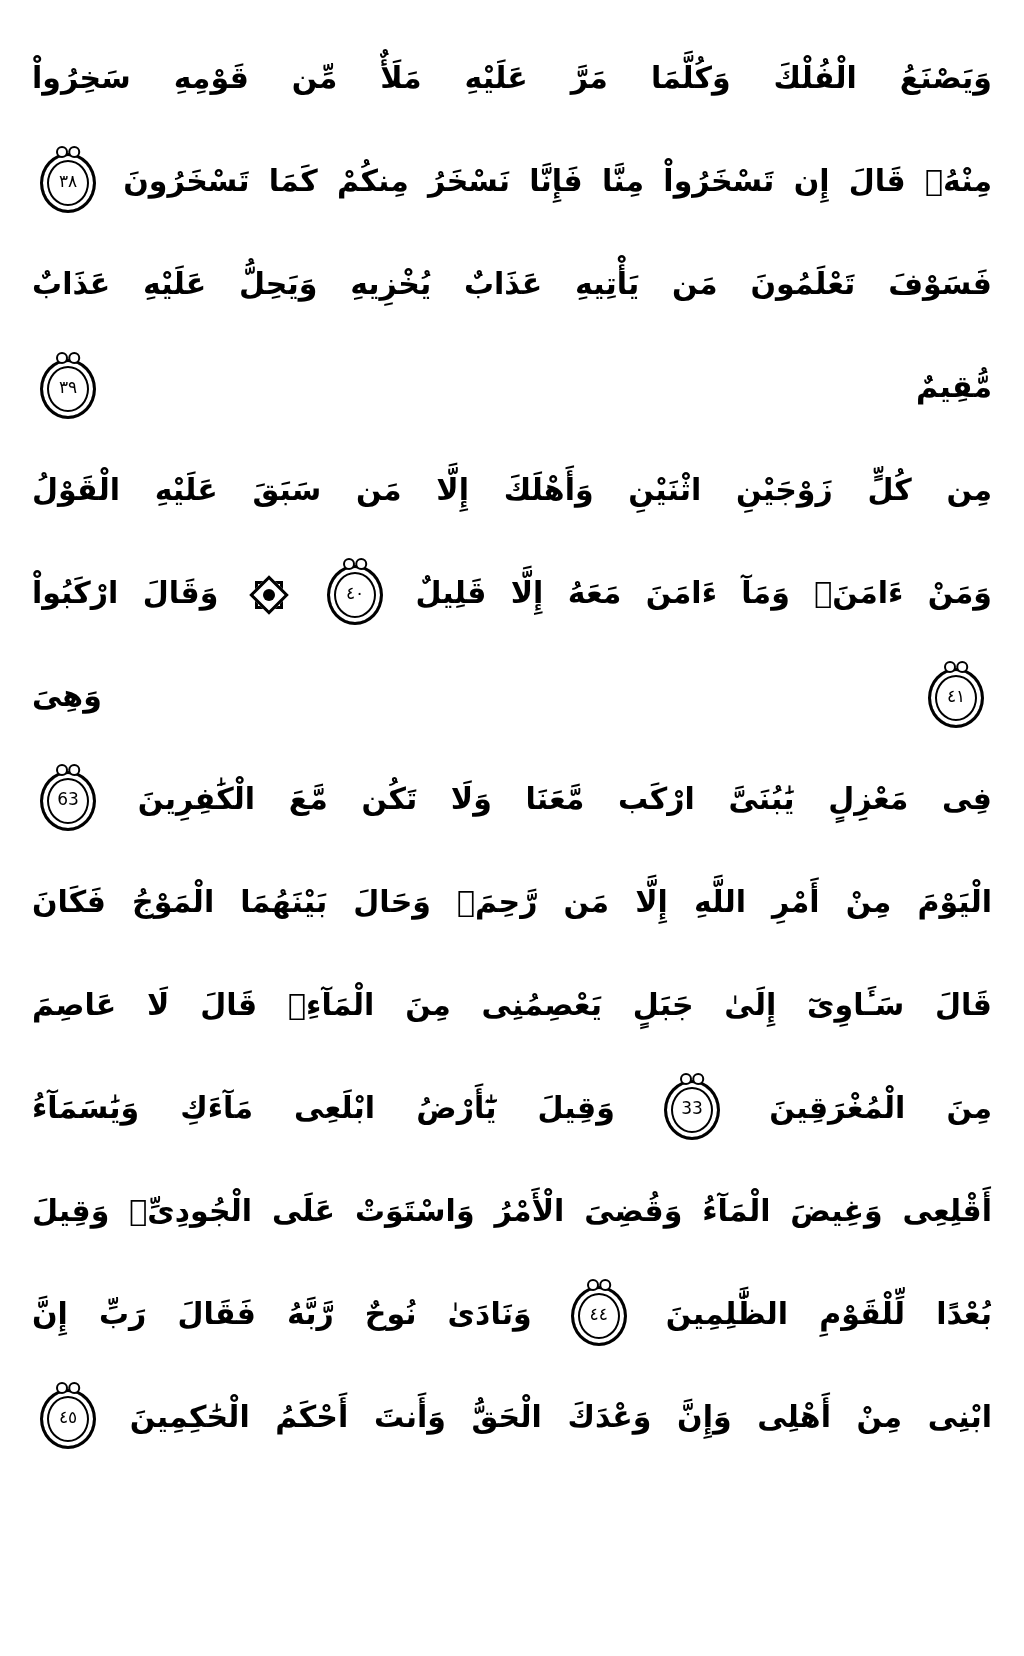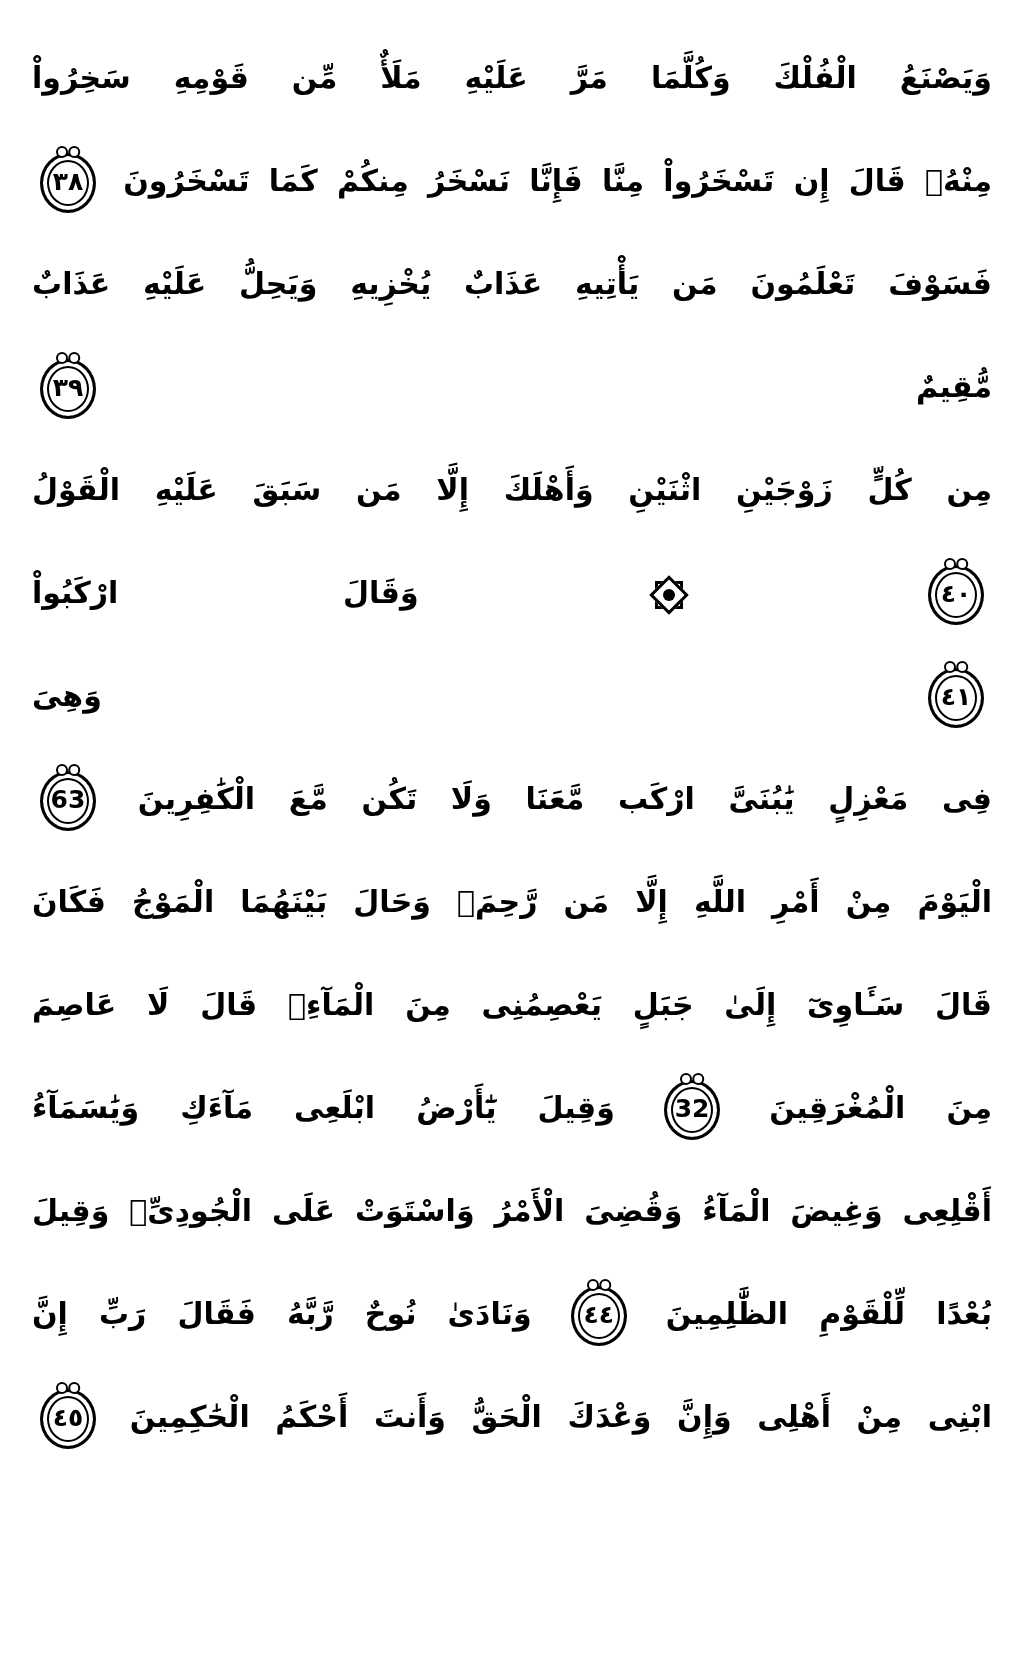--- a/index.html
+++ b/index.html
@@ -58,22 +58,22 @@
     width: 12px;
     height: 12px;
     border: 2px solid #000;
     border-radius: 50%;
     background: #fff;
     box-sizing: border-box;
   }
   .ayah-marker::before { left: 50%; transform: translateX(-100%); }
   .ayah-marker::after  { left: 50%; transform: translateX(2%); }
   .ayah-num {
-    font-size: 25px;
-    font-weight: bold;
+    font-size: 17px;
+    font-weight: normal;
     line-height: 1;
     padding-bottom: 3px;
   }
   
   .hizb {
     position: relative;
     display: inline-block;
     width: 44px;
     height: 44px;
     margin: 0 4px;
@@ -107,33 +107,33 @@
 
 <div class="line"><span class="ayah-text">وَيَصْنَعُ الْفُلْكَ وَكُلَّمَا مَرَّ عَلَيْهِ مَلَأٌ مِّن قَوْمِهِ سَخِرُواْ</span></div>
     <div class="line"><span class="ayah-text">مِنْهُۚ قَالَ إِن تَسْخَرُواْ مِنَّا فَإِنَّا نَسْخَرُ مِنكُمْ كَمَا تَسْخَرُونَ</span> <span class="ayah-marker">
         <span class="ayah-num">٣٨</span>
       </span></div>
     <div class="line"><span class="ayah-text">فَسَوْفَ تَعْلَمُونَ مَن يَأْتِيهِ عَذَابٌ يُخْزِيهِ وَيَحِلُّ عَلَيْهِ عَذَابٌ</span></div>
     <div class="line"><span class="ayah-text">مُّقِيمٌ</span> <span class="ayah-marker">
         <span class="ayah-num">٣٩</span>
       </span> </div>
     <div class="line"><span class="ayah-text">مِن كُلٍّ زَوْجَيْنِ اثْنَيْنِ وَأَهْلَكَ إِلَّا مَن سَبَقَ عَلَيْهِ الْقَوْلُ</span></div>
-    <div class="line"> <span class="ayah-marker">
+    <div class="line"><span class="ayah-text">وَمَنْ ءَامَنَۚ وَمَآ ءَامَنَ مَعَهُ إِلَّا قَلِيلٌ</span> <span class="ayah-marker">
         <span class="ayah-num">٤٠</span>
       </span> <span class="hizb"><span class="hizb-dot"></span></span> <span class="ayah-text">وَقَالَ ارْكَبُواْ</span></div>
     <div class="line"> <span class="ayah-marker">
         <span class="ayah-num">٤١</span>
       </span> <span class="ayah-text">وَهِىَ</span></div>
     <div class="line"><span class="ayah-text">فِى مَعْزِلٍ يَٰبُنَىَّ ارْكَب مَّعَنَا وَلَا تَكُن مَّعَ الْكَٰفِرِينَ</span> <span class="ayah-marker">
         <span class="ayah-num">63</span>
       </span></div>
     <div class="line"><span class="ayah-text">الْيَوْمَ مِنْ أَمْرِ اللَّهِ إِلَّا مَن رَّحِمَۚ وَحَالَ بَيْنَهُمَا الْمَوْجُ فَكَانَ</span></div>
     <div class="line"><span class="ayah-text">قَالَ سَـَٔاوِىٓ إِلَىٰ جَبَلٍ يَعْصِمُنِى مِنَ الْمَآءِۚ قَالَ لَا عَاصِمَ</span></div>
     <div class="line"><span class="ayah-text">مِنَ الْمُغْرَقِينَ</span> <span class="ayah-marker">
-        <span class="ayah-num">32</span>
+        <span class="ayah-num">33</span>
       </span> <span class="ayah-text">وَقِيلَ يَٰٓأَرْضُ ابْلَعِى مَآءَكِ وَيَٰسَمَآءُ</span></div>
     <div class="line"><span class="ayah-text">أَقْلِعِى وَغِيضَ الْمَآءُ وَقُضِىَ الْأَمْرُ وَاسْتَوَتْ عَلَى الْجُودِىِّۖ وَقِيلَ</span></div>
     <div class="line"><span class="ayah-text">بُعْدًا لِّلْقَوْمِ الظَّٰلِمِينَ</span> <span class="ayah-marker">
         <span class="ayah-num">٤٤</span>
       </span> <span class="ayah-text">وَنَادَىٰ نُوحٌ رَّبَّهُ فَقَالَ رَبِّ إِنَّ</span></div>
     <div class="line"><span class="ayah-text">ابْنِى مِنْ أَهْلِى وَإِنَّ وَعْدَكَ الْحَقُّ وَأَنتَ أَحْكَمُ الْحَٰكِمِينَ</span> <span class="ayah-marker">
         <span class="ayah-num">٤٥</span>
       </span></div>
   </div>
 

